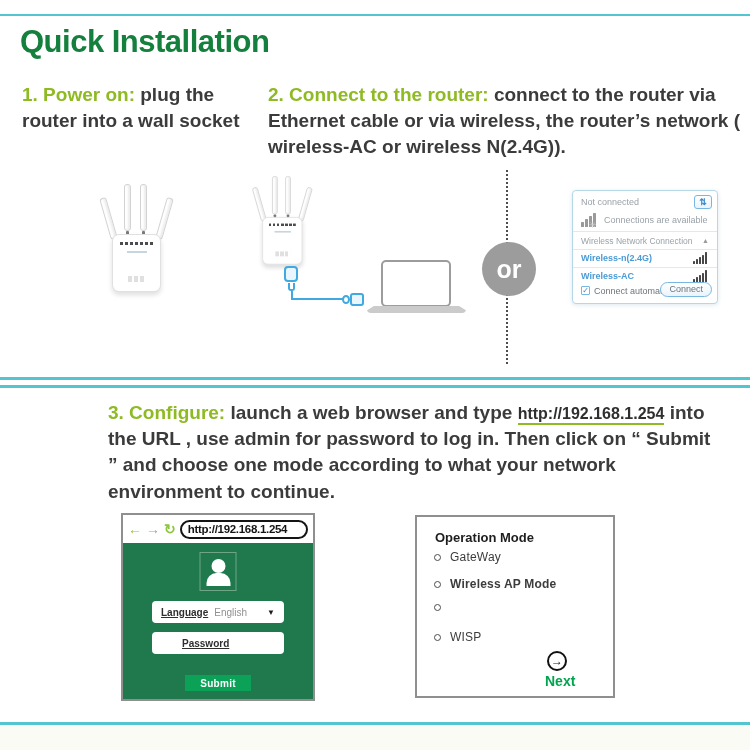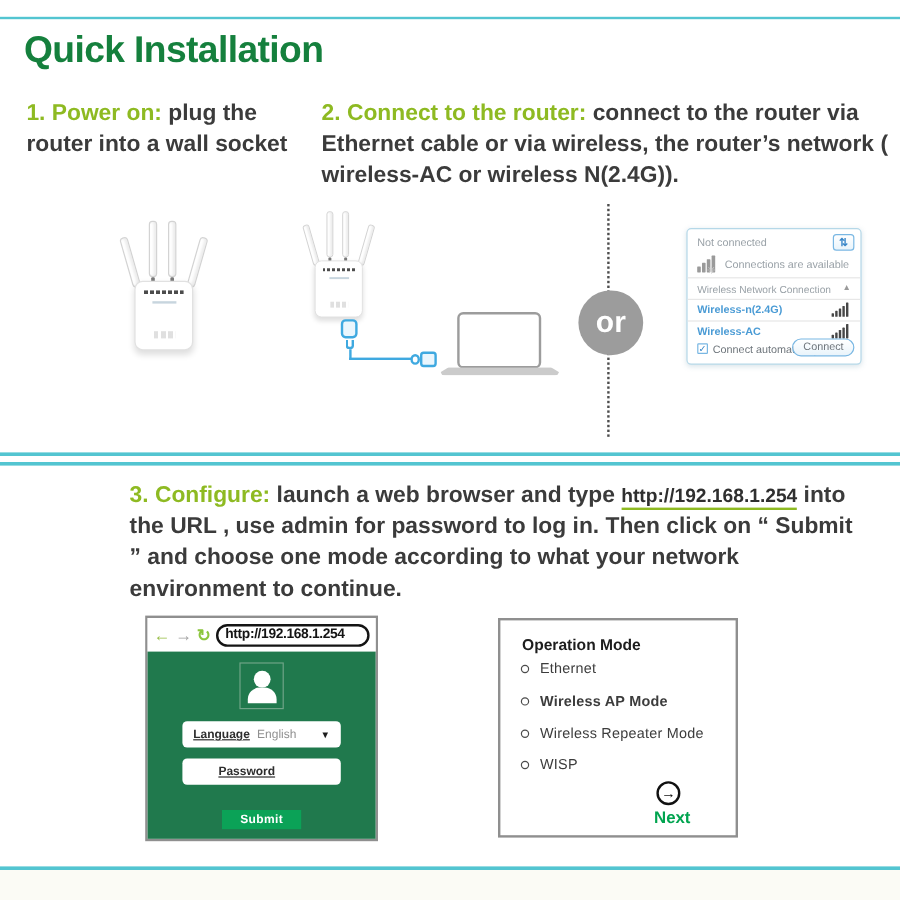--- a/index.html
+++ b/index.html
@@ -228,29 +228,28 @@
         <span class="f-label">Password</span>
       </div>
       <div class="submit-btn">Submit</div>
     </div>
   </div>
 
   <div class="om">
     <div class="om-title">Operation Mode</div>
     <div class="om-opt om-o1">
         <span class="om-radio"></span>
-        <span>Ethernet</span>
+        <span>GateWay</span>
       </div>
     <div class="om-opt om-o2">
         <span class="om-radio"></span>
         <span>Wireless AP Mode</span>
       </div>
     <div class="om-opt om-o3">
         <span class="om-radio"></span>
-        <span>Wireless Repeater Mode</span>
       </div>
     <div class="om-opt om-o4">
         <span class="om-radio"></span>
         <span>WISP</span>
       </div>
     <div class="om-next-circle">→</div>
     <div class="om-next-label">Next</div>
   </div>
 
   <div class="hline bottom-line"></div>

